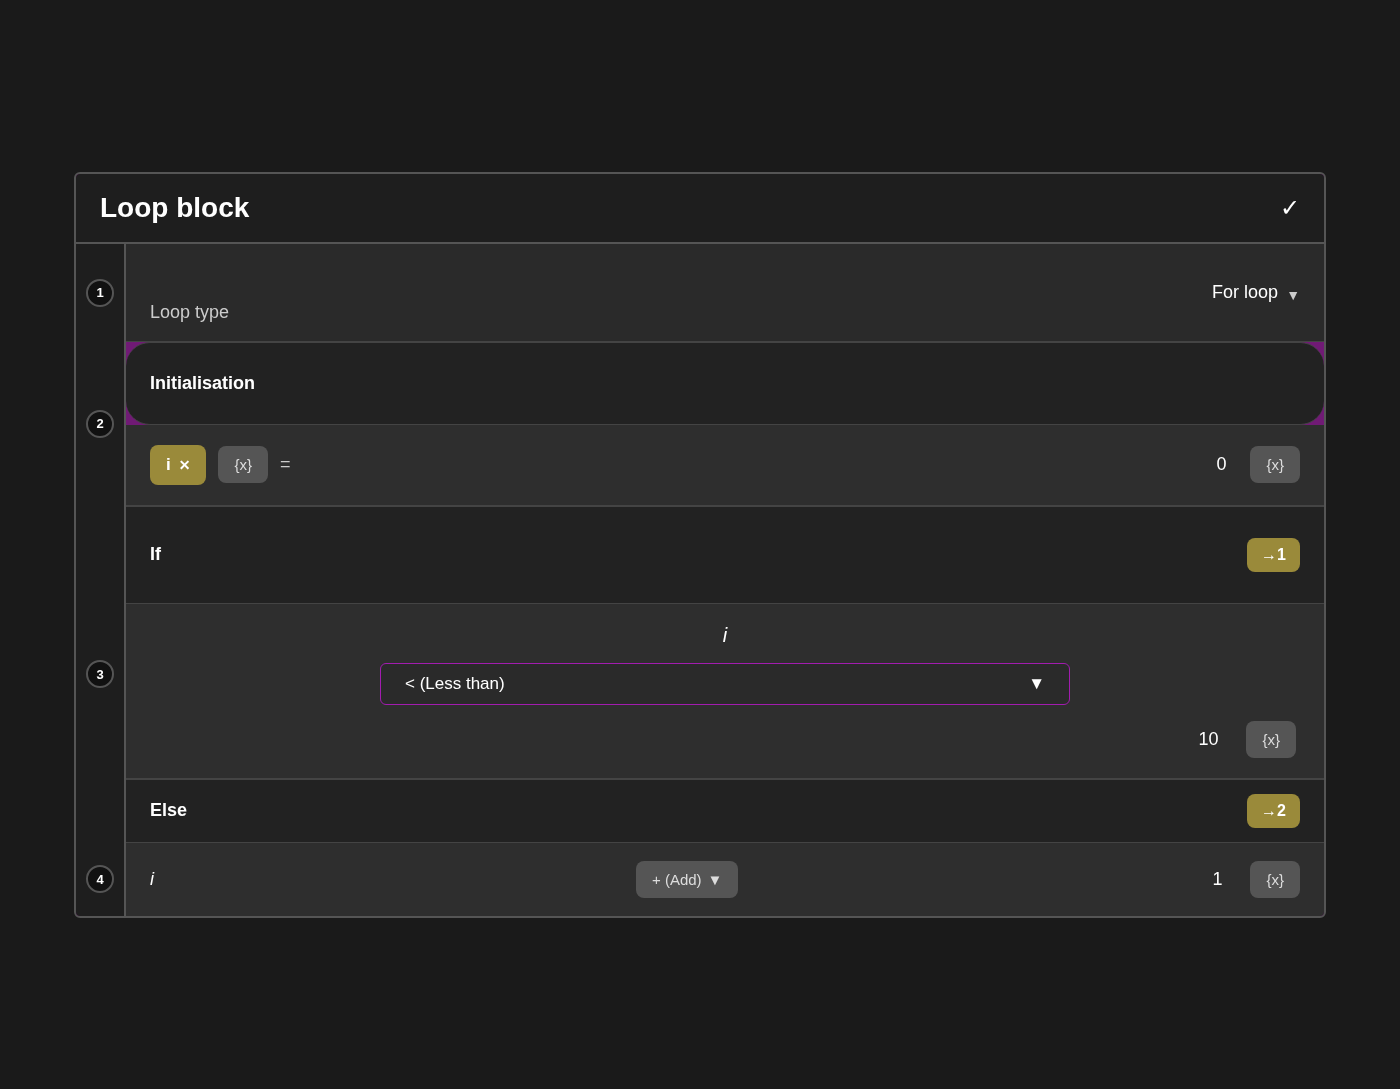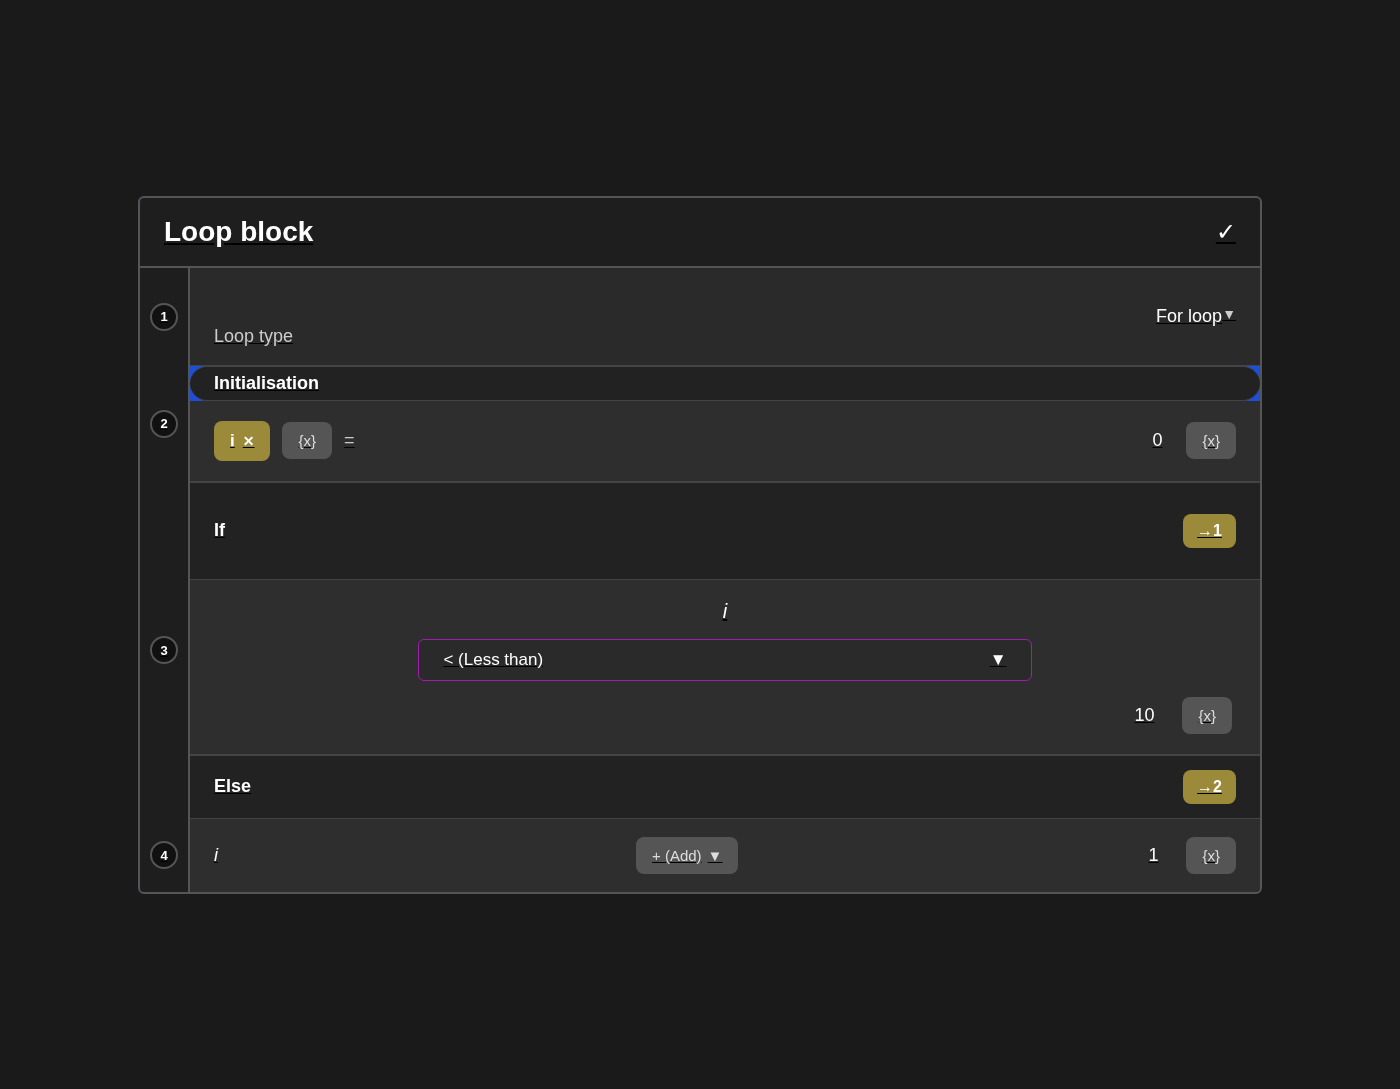--- a/index.html
+++ b/index.html
@@ -5,26 +5,25 @@
     * { box-sizing: border-box; margin: 0; padding: 0; }
     body {
       background: #1a1a1a;
       display: flex;
       justify-content: center;
       align-items: center;
       min-height: 100vh;
       font-family: 'Segoe UI', Arial, sans-serif;
     }
     .panel {
-      width: 1124px;
-      background: #1d4ed8;
+      width: 1252px;
+      background: #701a75;
       border: 2px solid #555;
       border-radius: 6px;
       overflow: hidden;
-      text-decoration: underline;
     }
     .panel-header {
       background: #1e1e1e;
       padding: 18px 24px;
       display: flex;
       justify-content: space-between;
       align-items: center;
       border-bottom: 2px solid #555;
     }
     .panel-title {
@@ -78,34 +77,35 @@
       align-items: center;
       border-bottom: 1px solid #444;
     }
     .loop-type-label {
       color: #cccccc;
       font-size: 18px;
       margin-top: 40px;
     }
     .loop-type-dropdown {
       display: flex;
-      align-items: flex-start;
+      align-items: flex-end;
+      gap: 8px;
       color: #ffffff;
       font-size: 18px;
       cursor: pointer;
     }
     .dropdown-arrow {
       color: #ccc;
       font-size: 14px;
     }
 
     
     .section-header {
       background: #222222;
-      padding: 6px 24px;
+      padding: 30px 24px;
       border-bottom: 1px solid #444;
       border-top: 1px solid #444;
       border-radius: 24px;
     }
     .section-header-title {
       color: #ffffff;
       font-size: 18px;
       font-weight: 700;
     }
 

